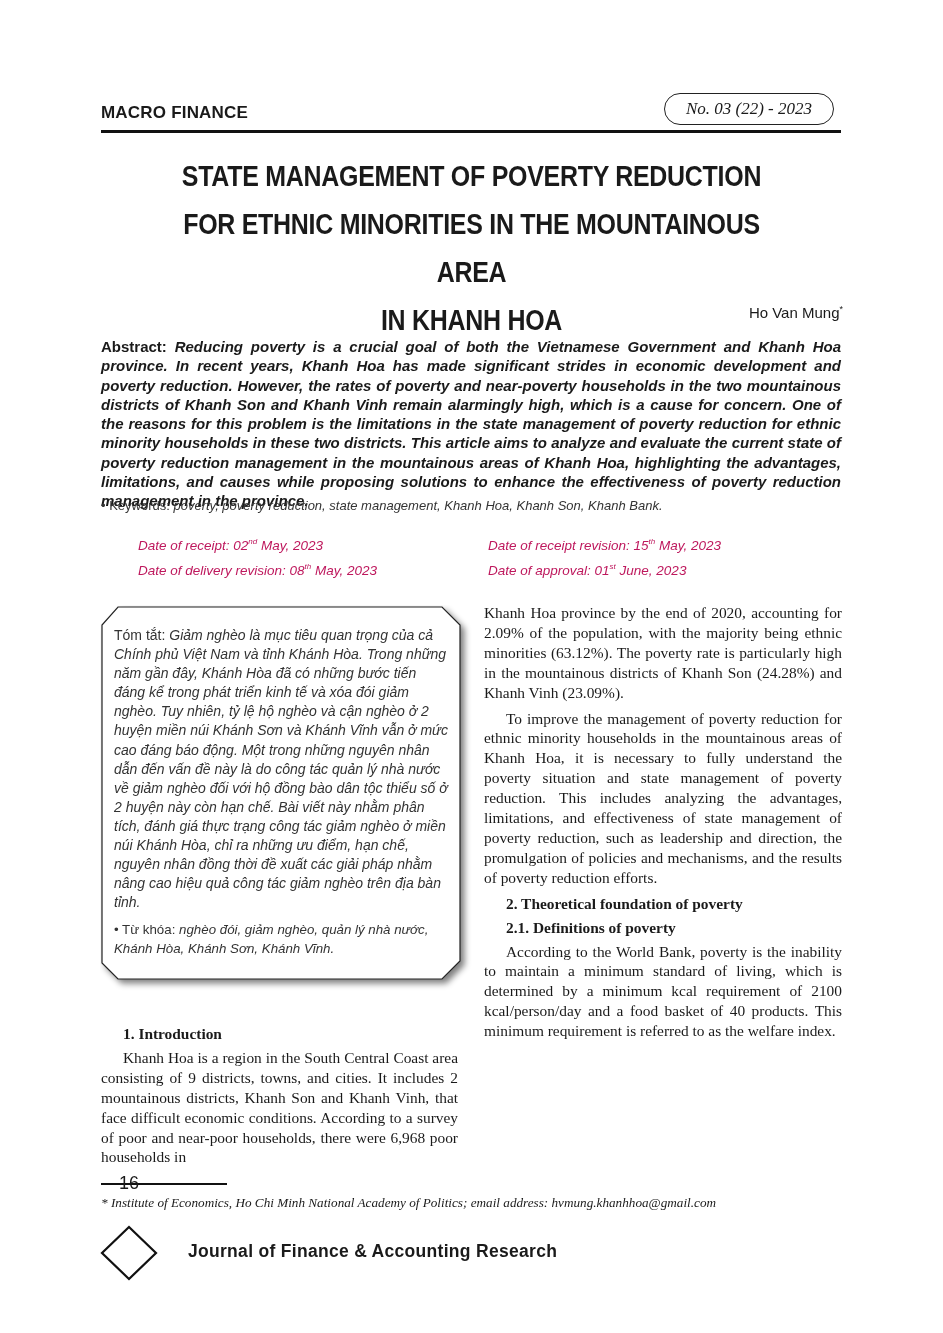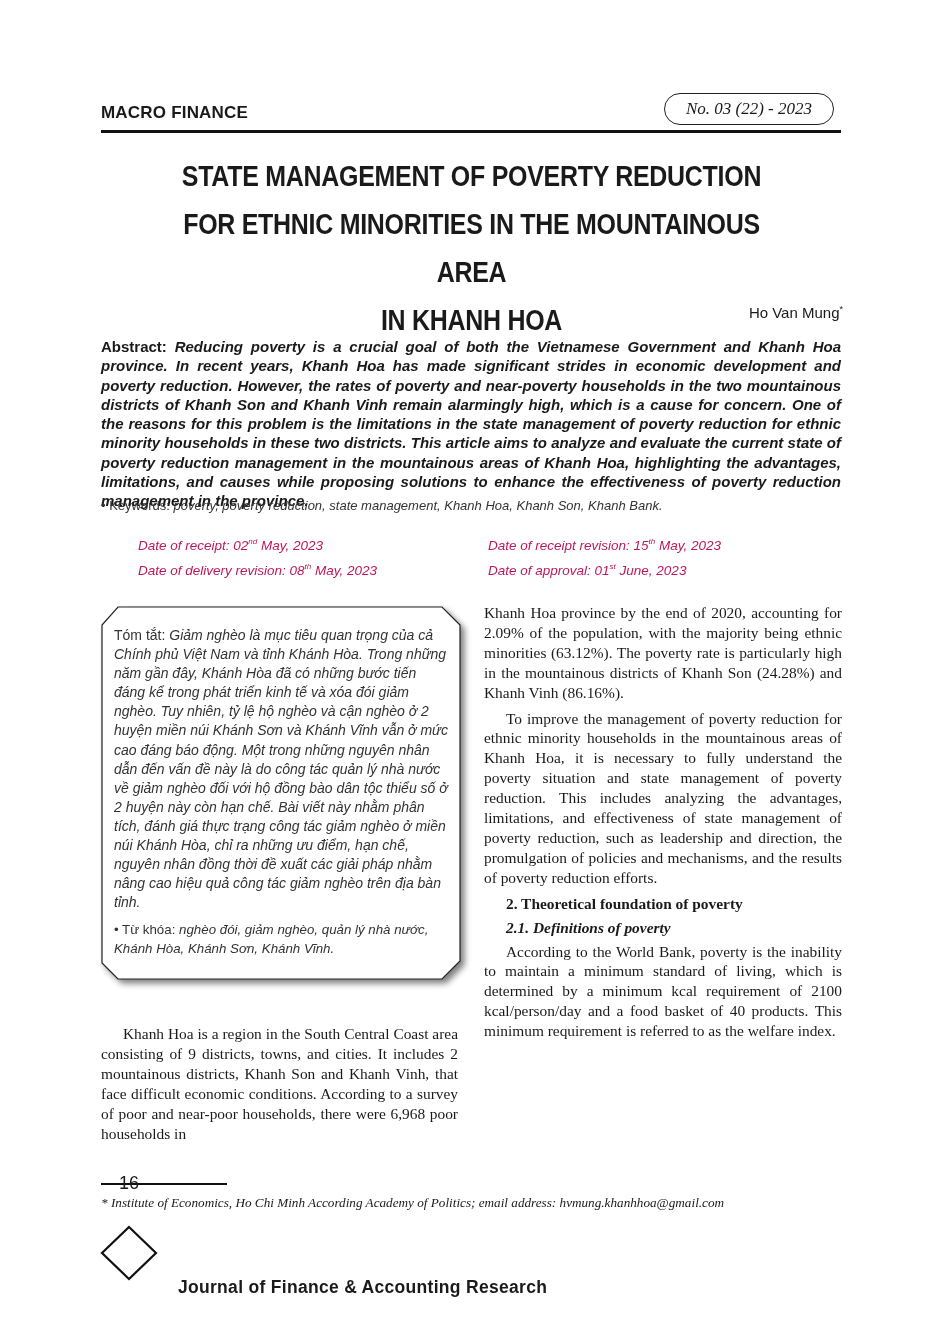--- a/index.html
+++ b/index.html
@@ -34,30 +34,30 @@
   .vn-box svg { position: absolute; left: 0; top: 0; }
   .vn-text { left: 114px; top: 626px; width: 336px; font-family: "Liberation Sans", sans-serif; font-size: 14px; line-height: 19.1px; color: #333; }
   .vn-text .it { font-style: italic; }
   .vn-kw { left: 114px; top: 920px; width: 336px; font-family: "Liberation Sans", sans-serif; font-size: 13.3px; line-height: 19.1px; color: #333; }
 
   
   .col { font-family: "Liberation Serif", serif; font-size: 15.4px; line-height: 19.9px; text-align: justify; color: #1a1a1a; }
   .col p { margin: 0 0 6px 0; text-indent: 22px; }
   .col p.noindent { text-indent: 0; }
   .col h3 { margin: 0 0 4px 0; font-size: 15.4px; font-weight: bold; padding-left: 22px; }
-  .col h4 { margin: 0 0 4px 0; font-size: 15.4px; font-weight: bold; font-style: italic; padding-left: 22px; }
+  .col h4 { margin: 0 0 4px 0; font-size: 15.4px; font-weight: bold; padding-left: 22px; }
   .col-left { left: 101px; top: 1024px; width: 357px; }
   .col-right { left: 484px; top: 603px; width: 358px; }
 
   
   .fn-rule { left: 101px; top: 1183px; width: 126px; height: 1.5px; background: #111; }
   .footnote { left: 101px; top: 1195px; font-family: "Liberation Serif", serif; font-style: italic; font-size: 13.2px; }
   .page-diamond { left: 98px; top: 1225px; width: 62px; height: 56px; }
   .page-num { left: 98px; top: 1173px; width: 62px; text-align: center; font-family: "Liberation Sans", sans-serif; font-size: 18px; }
-  .journal-name { left: 178px; top: 1241px; font-family: "Liberation Sans", sans-serif; font-weight: bold; font-size: 17.5px; letter-spacing: 0.3px; margin-top: 36px; }
+  .journal-name { left: 188px; top: 1241px; font-family: "Liberation Sans", sans-serif; font-weight: bold; font-size: 17.5px; letter-spacing: 0.3px; }
 </style>
 </head>
 <body>
 
 <div class="abs section-label">MACRO FINANCE</div>
 <div class="abs issue-badge">No. 03 (22) - 2023</div>
 <div class="abs header-rule"></div>
 
 <div class="abs title">
   <div>STATE MANAGEMENT OF POVERTY REDUCTION</div>
@@ -101,31 +101,32 @@
 <div class="abs vn-text">
   <span>Tóm tắt:</span>
   <span class="it">Giảm nghèo là mục tiêu quan trọng của cả Chính phủ Việt Nam và tỉnh Khánh Hòa. Trong những năm gần đây, Khánh Hòa đã có những bước tiến đáng kể trong phát triển kinh tế và xóa đói giảm nghèo. Tuy nhiên, tỷ lệ hộ nghèo và cận nghèo ở 2 huyện miền núi Khánh Sơn và Khánh Vĩnh vẫn ở mức cao đáng báo động. Một trong những nguyên nhân dẫn đến vấn đề này là do công tác quản lý nhà nước về giảm nghèo đối với hộ đồng bào dân tộc thiểu số ở 2 huyện này còn hạn chế. Bài viết này nhằm phân tích, đánh giá thực trạng công tác giảm nghèo ở miền núi Khánh Hòa, chỉ ra những ưu điểm, hạn chế, nguyên nhân đồng thời đề xuất các giải pháp nhằm nâng cao hiệu quả công tác giảm nghèo trên địa bàn tỉnh.</span>
 </div>
 <div class="abs vn-kw">
   <span>• Từ khóa:</span>
   <span class="it" style="font-style:italic">nghèo đói, giảm nghèo, quản lý nhà nước, Khánh Hòa, Khánh Sơn, Khánh Vĩnh.</span>
 </div>
 
 <div class="abs col col-left">
+  <h3>1. Introduction</h3>
   <p>Khanh Hoa is a region in the South Central Coast area consisting of 9 districts, towns, and cities. It includes 2 mountainous districts, Khanh Son and Khanh Vinh, that face difficult economic conditions. According to a survey of poor and near-poor households, there were 6,968 poor households in</p>
 </div>
 
 <div class="abs col col-right">
-  <p class="noindent">Khanh Hoa province by the end of 2020, accounting for 2.09% of the population, with the majority being ethnic minorities (63.12%). The poverty rate is particularly high in the mountainous districts of Khanh Son (24.28%) and Khanh Vinh (86.16%).</p>
+  <p class="noindent">Khanh Hoa province by the end of 2020, accounting for 2.09% of the population, with the majority being ethnic minorities (63.12%). The poverty rate is particularly high in the mountainous districts of Khanh Son (24.28%) and Khanh Vinh (23.09%).</p>
   <p>To improve the management of poverty reduction for ethnic minority households in the mountainous areas of Khanh Hoa, it is necessary to fully understand the poverty situation and state management of poverty reduction. This includes analyzing the advantages, limitations, and effectiveness of state management of poverty reduction, such as leadership and direction, the promulgation of policies and mechanisms, and the results of poverty reduction efforts.</p>
   <h3>2. Theoretical foundation of poverty</h3>
   <h4>2.1. Definitions of poverty</h4>
   <p>According to the World Bank, poverty is the inability to maintain a minimum standard of living, which is determined by a minimum kcal requirement of 2100 kcal/person/day and a food basket of 40 products. This minimum requirement is referred to as the welfare index.</p>
 </div>
 
 <div class="abs fn-rule"></div>
-<div class="abs footnote">* Institute of Economics, Ho Chi Minh According Academy of Politics; email address: hvmung.khanhhoa@gmail.com</div>
+<div class="abs footnote">* Institute of Economics, Ho Chi Minh National Academy of Politics; email address: hvmung.khanhhoa@gmail.com</div>
 
 <svg class="abs page-diamond" viewBox="0 0 62 56">
   <polygon points="31,2 58,28 31,54 4,28" fill="#fff" stroke="#111" stroke-width="2.2"></polygon>
 </svg>
 <div class="abs page-num">16</div>
 <div class="abs journal-name">Journal of Finance &amp; Accounting Research</div>
 
 </body></html>

